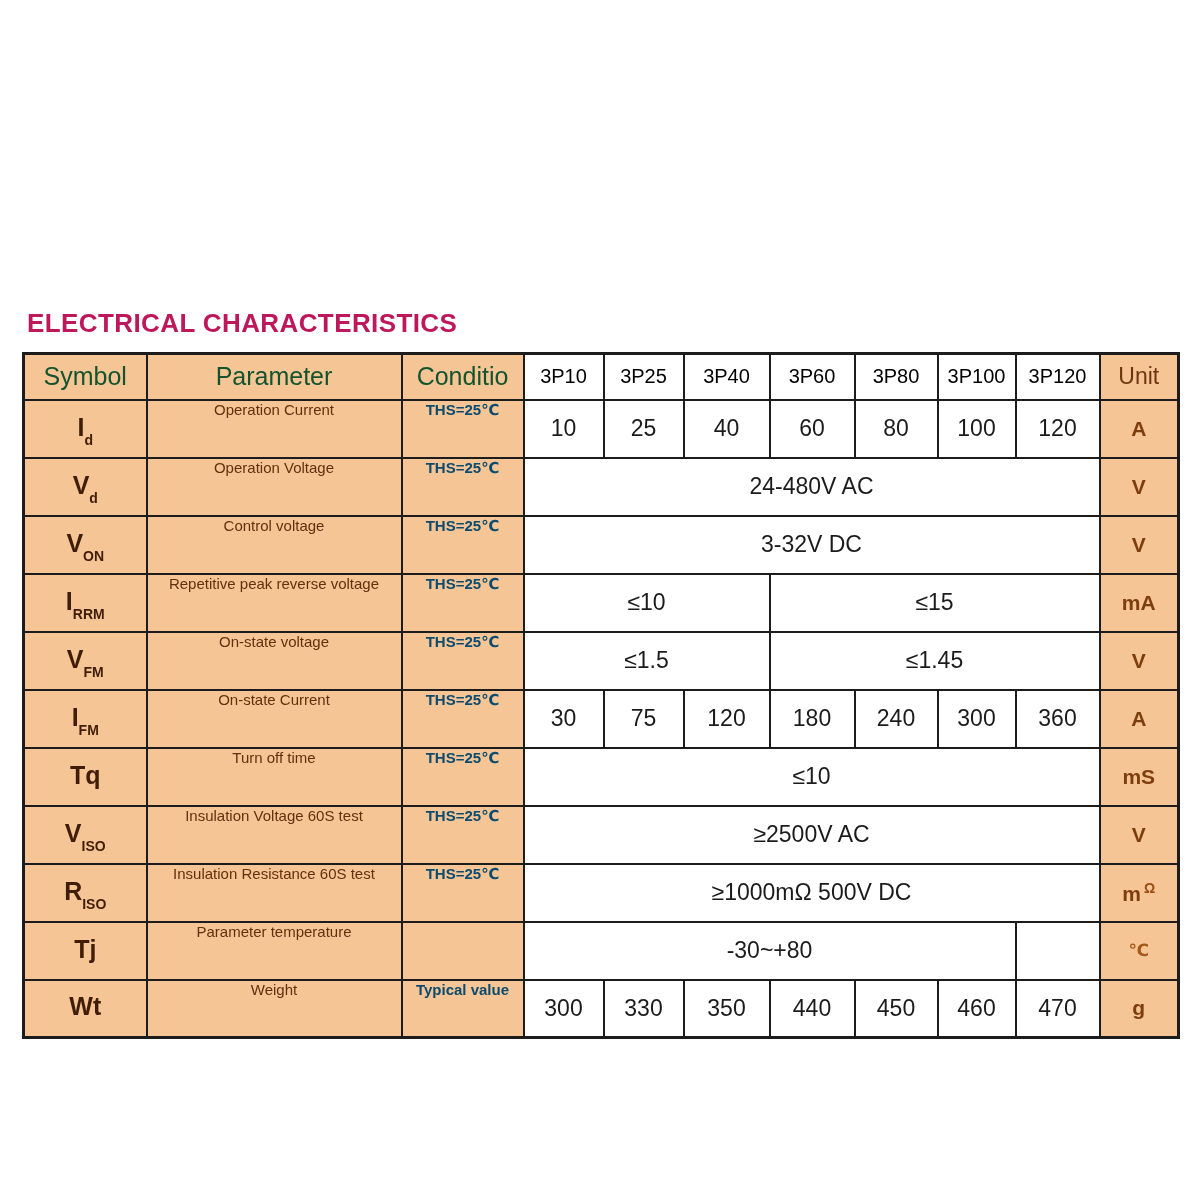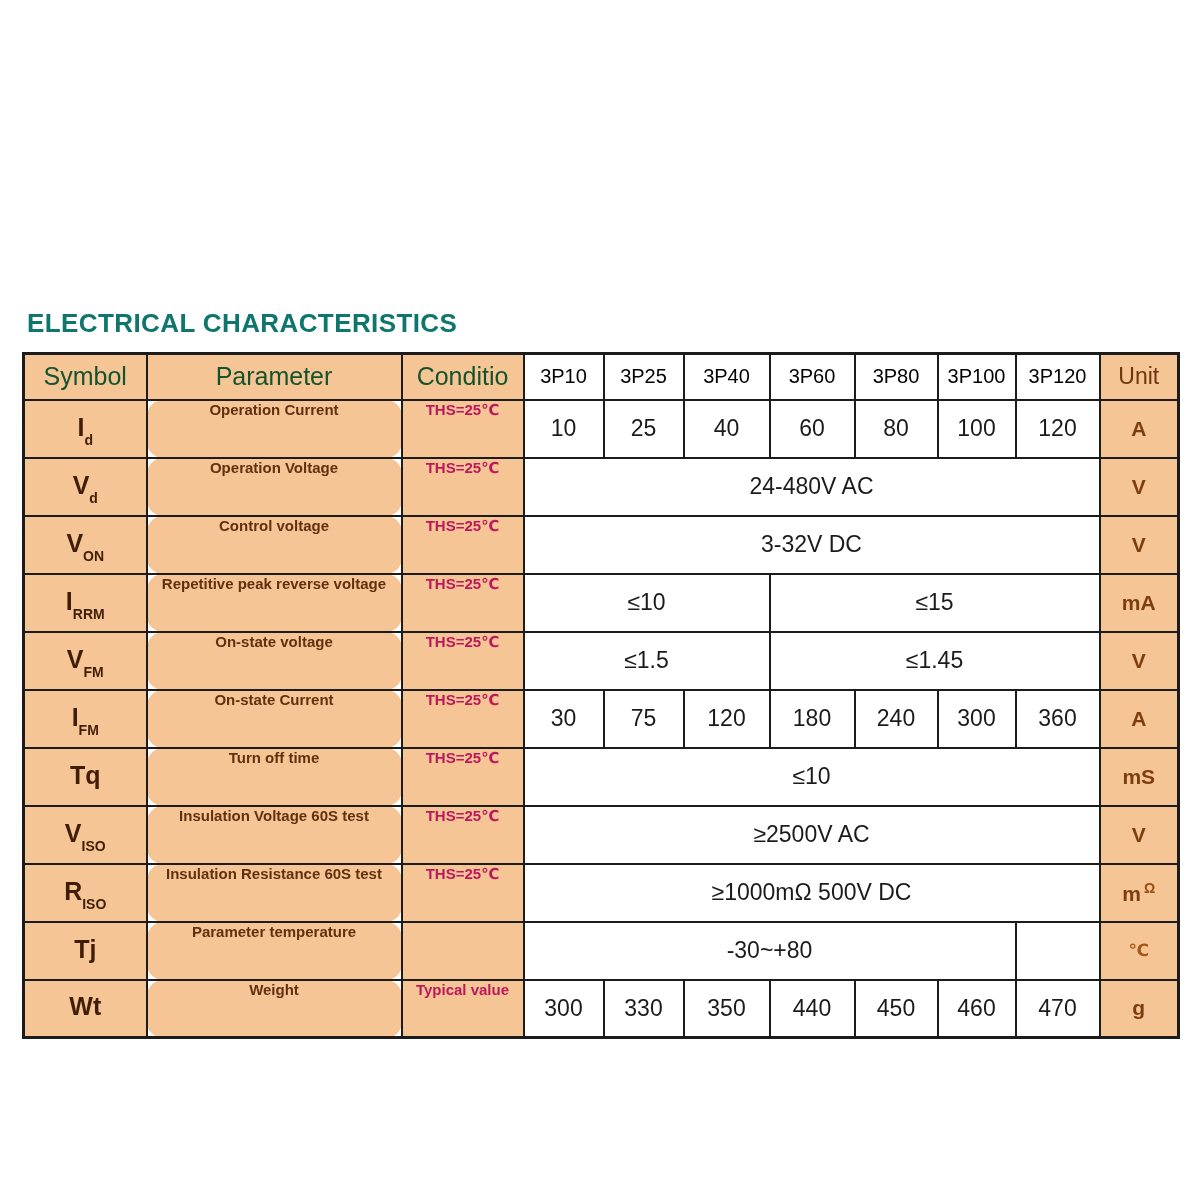--- a/index.html
+++ b/index.html
@@ -2,38 +2,38 @@
 <html><head>
 <meta charset="utf-8">
 <style>
   html,body { margin:0; padding:0; background:#ffffff; }
   .page {
     position:relative; width:1200px; height:1200px; background:#ffffff;
     font-family:"Liberation Sans","DejaVu Sans",sans-serif; overflow:hidden;
   }
   .title {
     position:absolute; left:27px; top:308px;
-    font-size:26px; font-weight:bold; color:#0f766e; letter-spacing:0.4px;
+    font-size:26px; font-weight:bold; color:#be185d; letter-spacing:0.4px;
   }
   table.ec {
     position:absolute; left:22px; top:352px;
     border-collapse:collapse; table-layout:fixed; width:1155px;
     border:3px solid #1c1c1c;
   }
   .ec td, .ec th { border:2px solid #1c1c1c; padding:0; text-align:center; overflow:hidden; }
   .ec tr { height:58px; }
   .ec tr.hdr-row { height:46px; }
   .peach { background:#F5C595; }
   .hdr { font-size:25px; font-weight:normal; color:#14532d; }
   .model-hdr { background:#ffffff; font-size:20px; font-weight:normal; color:#000000; }
   .unit-hdr { font-size:23px; font-weight:normal; color:#6F350F; }
   .sym-cell { font-size:25px; font-weight:bold; color:#3F1D06; vertical-align:middle; }
   .sym-cell sub { font-size:14px; font-weight:bold; position:relative; top:3px; }
-  .param-cell { font-size:15px; font-weight:bold; color:#63300F; vertical-align:top; padding-top:3px;border-radius:16px; }
-  .cond-cell { font-size:15px; font-weight:bold; color:#be185d; vertical-align:top; padding-top:4px; }
+  .param-cell { font-size:15px; font-weight:normal; color:#63300F; vertical-align:top; padding-top:3px; }
+  .cond-cell { font-size:15px; font-weight:bold; color:#0c4a6e; vertical-align:top; padding-top:4px; }
   .val-cell { background:#ffffff; font-size:23px; font-weight:normal; color:#1b1b1b; vertical-align:middle; }
   .unit-cell { font-size:21px; font-weight:bold; color:#7E3D0D; vertical-align:middle; }
   .unit-cell .sup { font-size:14px; vertical-align:super; margin-left:3px; color:#9A4E14; }
   .unit-celsius { font-size:17px; font-weight:bold; color:#A5581A; }
 </style>
 </head>
 <body>
 
 <div class="page">
 

